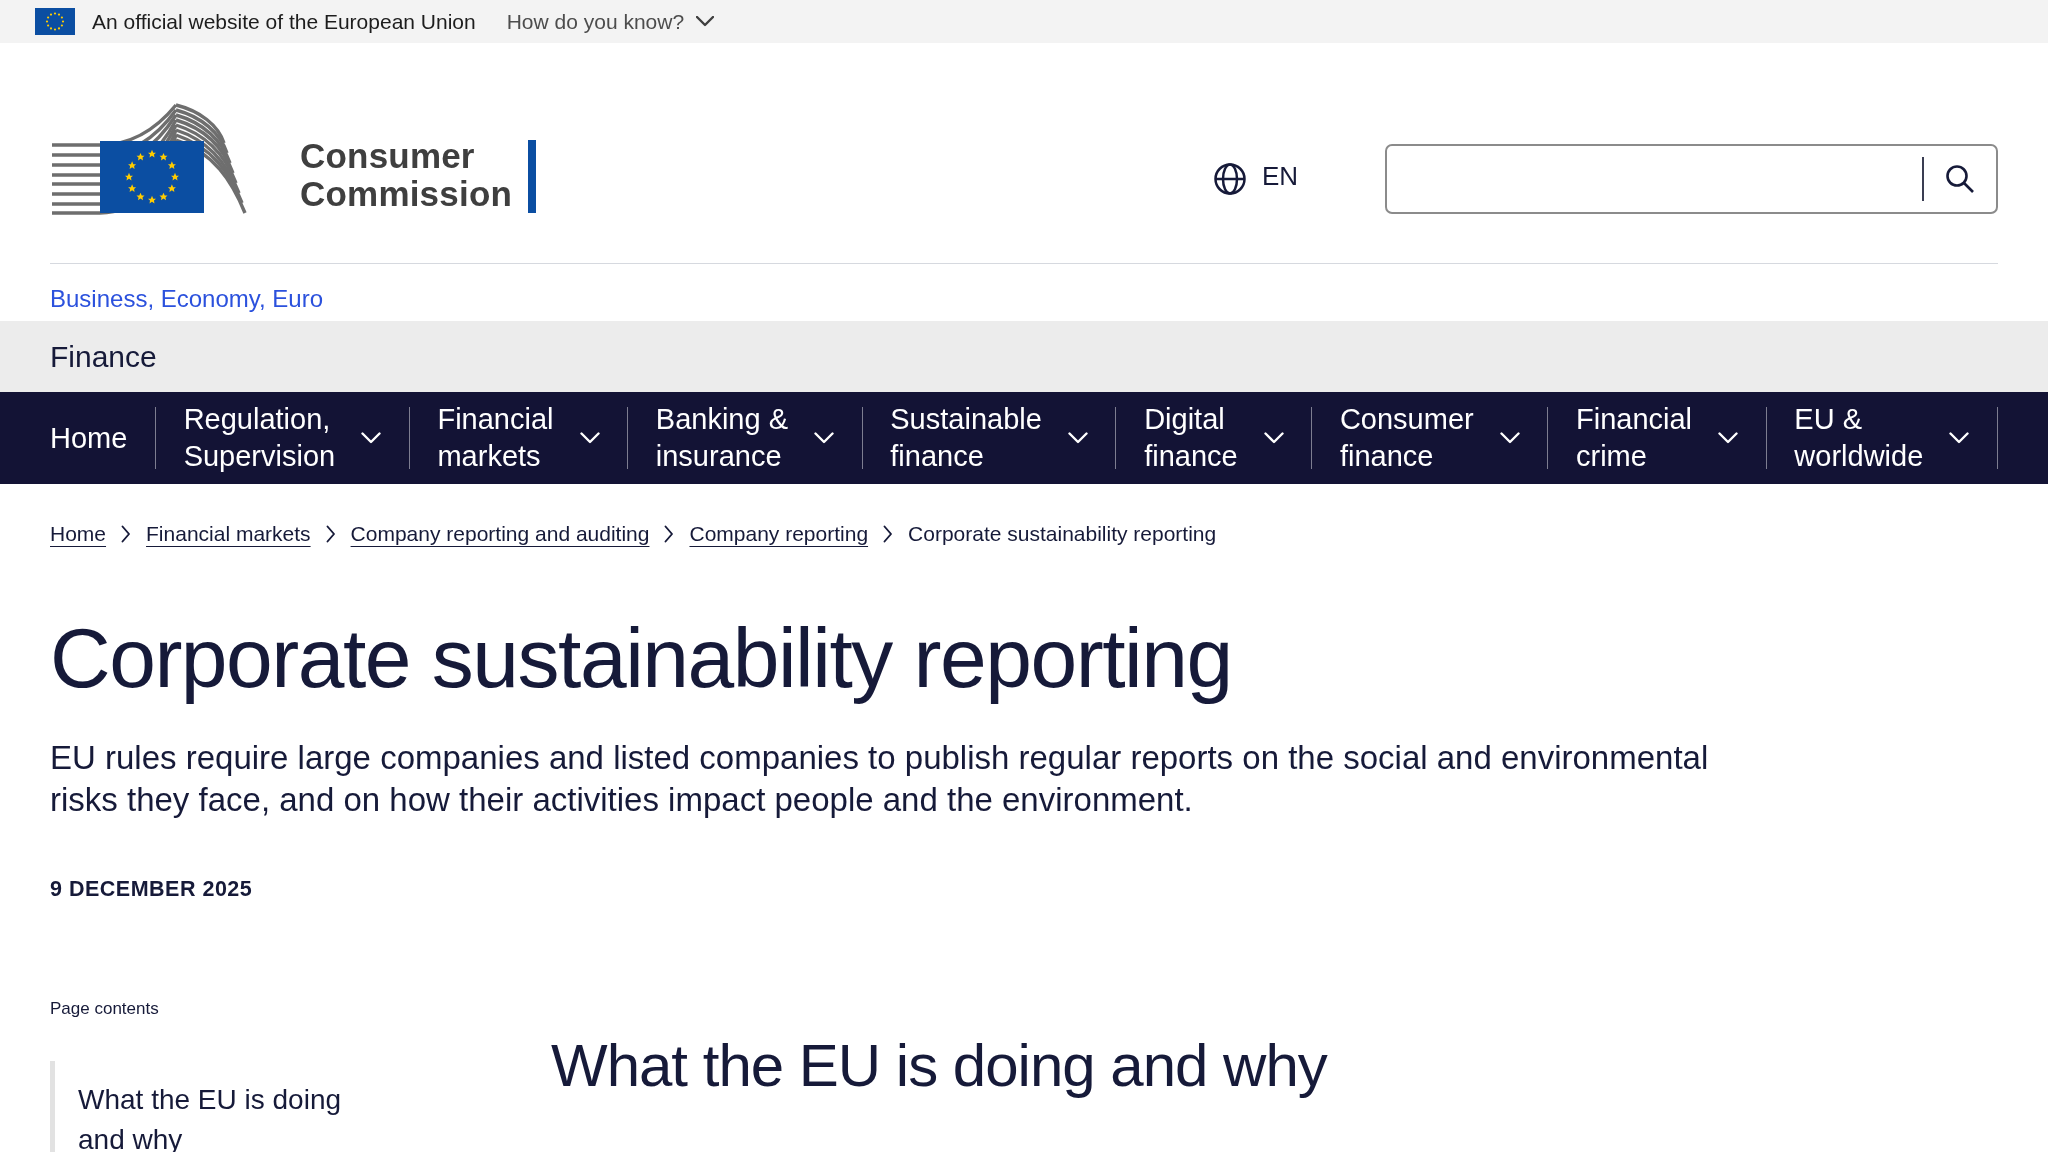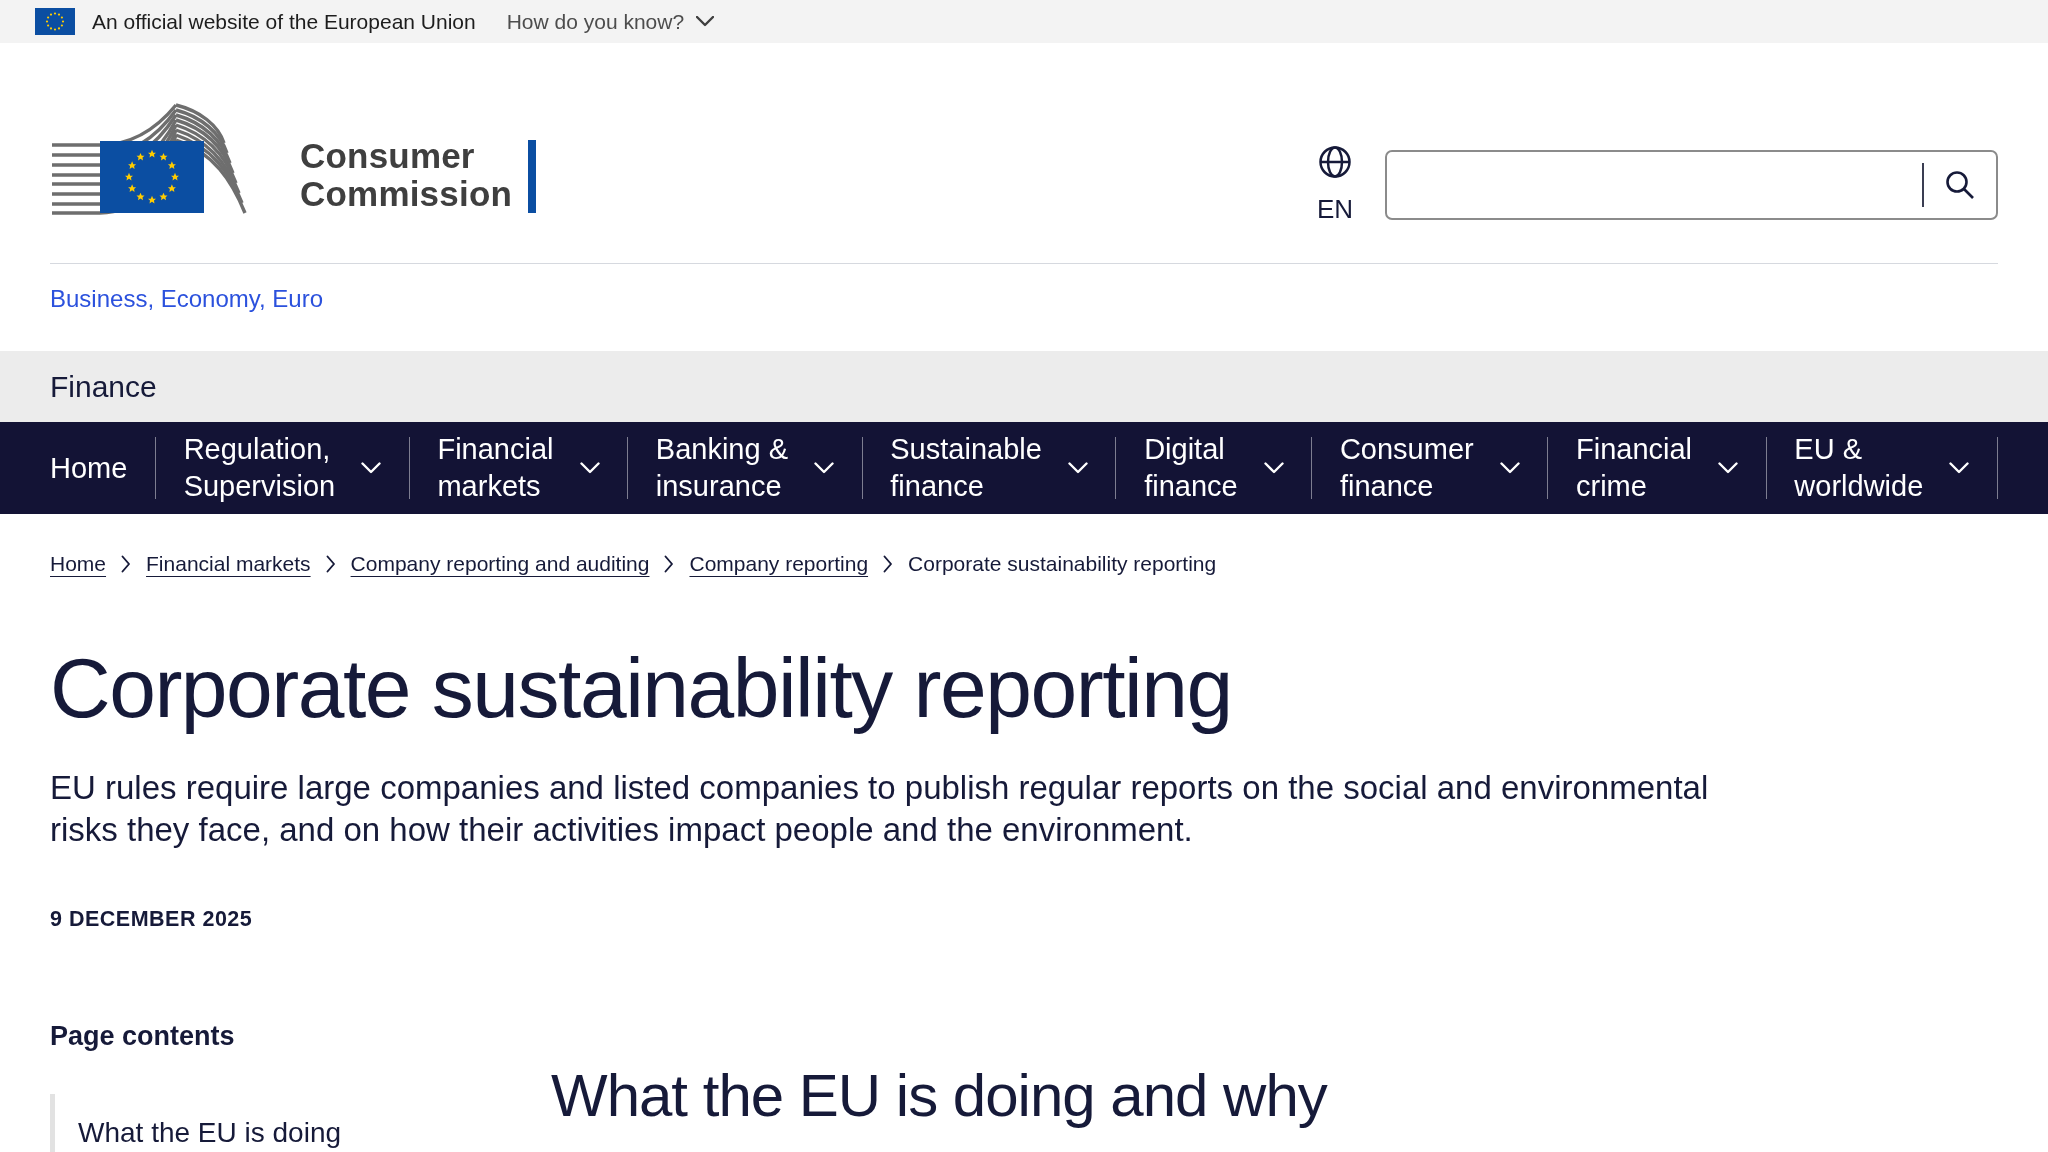--- a/index.html
+++ b/index.html
@@ -26,36 +26,36 @@
   }
   .top-bar .flag-svg{display:block;margin-right:17px;}
   .howlink{display:flex;align-items:center;gap:12px;margin-left:31px;color:#4d4d4d;cursor:pointer;}
 
   
   .header{position:relative;height:220px;background:#fff;}
   .logo{position:absolute;left:50px;top:54px;display:flex;align-items:flex-end;cursor:pointer;}
   .logo-text{margin:0 0 2px 30px;font-size:35px;line-height:38px;font-weight:600;color:#3f3f3f;letter-spacing:.2px;}
   .logo-bar{width:8px;height:73px;background:var(--flag-blue);margin:0 0 2px 16px;}
   .header-right{position:absolute;top:101px;right:50px;display:flex;align-items:center;}
-  .lang{display:flex;align-items:flex-start;gap:14px;font-size:26px;font-weight:500;color:var(--navy);cursor:pointer;margin-right:32px;flex-direction:column;}
+  .lang{display:flex;align-items:flex-start;gap:14px;font-size:26px;font-weight:500;color:var(--navy);cursor:pointer;margin-right:87px;}
   .search-box{
     width:613px;height:70px;border:2px solid #8b8b8b;border-radius:7px;background:#fff;
     display:flex;align-items:center;padding:0 16px 0 20px;
   }
   .search-box input{
     flex:1;border:none;outline:none;font-size:24px;height:60px;background:transparent;
     font-family:inherit;color:var(--navy);
   }
   .search-divider{width:2px;height:44px;background:#3a3d52;margin-right:16px;}
   .search-btn{background:none;border:none;padding:4px;cursor:pointer;display:flex;}
 
   .header-rule{height:0;border-top:1px solid #d6d9df;margin:0 50px;}
 
   
-  .theme-link-row{padding:21px 50px 38px;}
+  .theme-link-row{padding:21px 50px 8px;}
   .theme-link{font-size:24px;color:var(--link-blue);}
   .section-band{height:71px;background:var(--band-bg);display:flex;align-items:center;padding:0 50px;}
   .section-band span{font-size:30px;color:var(--navy);}
 
   
   .main-nav{height:92px;background:var(--nav-bg);}
   .main-nav .nav-inner{
     margin:0 50px;height:100%;display:flex;align-items:center;justify-content:space-between;
   }
   .nav-item{display:flex;align-items:center;gap:26px;color:#fff;}
@@ -72,21 +72,21 @@
     margin:64px 50px 0;font-size:84px;font-weight:300;letter-spacing:-1.5px;color:var(--navy);
   }
   .page-intro{
     margin:30px 50px 0;width:1700px;font-size:33px;line-height:42px;font-weight:400;color:var(--navy);
   }
   .page-date{margin:56px 50px 0;font-size:21.5px;font-weight:700;letter-spacing:.5px;color:var(--navy);}
 
   
   .content-row{margin:85px 50px 0;display:flex;align-items:flex-start;}
   .toc{width:460px;flex:none;}
-  .toc-title{font-size:27px;font-weight:700;margin:4px 0 42px;}
+  .toc-title{font-size:17px;font-weight:400;margin:12px 0 42px;}
   .toc-item{
     display:block;border-left:5px solid #e2e2e2;padding:19px 0 19px 23px;
     width:345px;font-size:28px;line-height:40px;color:var(--navy);
   }
   .section-heading{
     margin:44px 0 0 41px;font-size:60px;font-weight:300;letter-spacing:-1px;color:var(--navy);white-space:nowrap;
   }
 </style>
 </head>
 <body>

